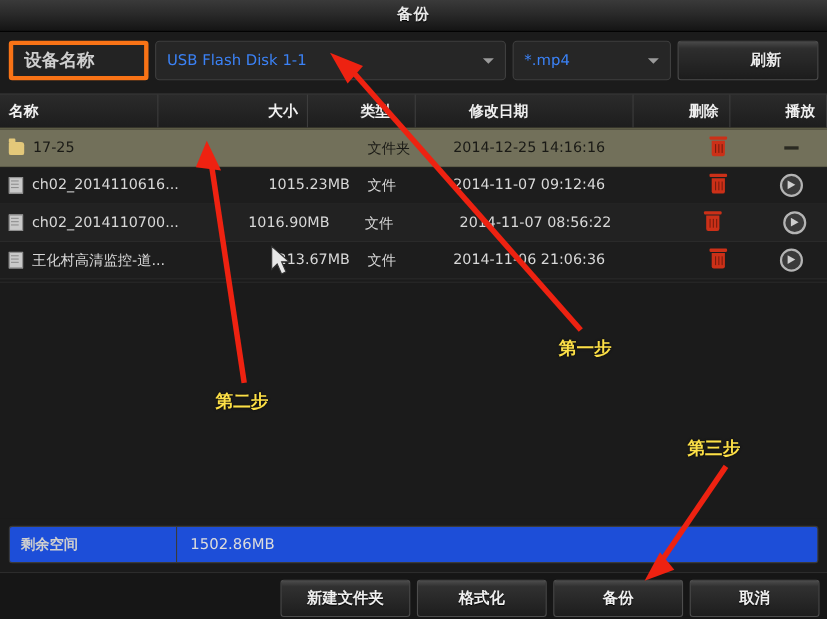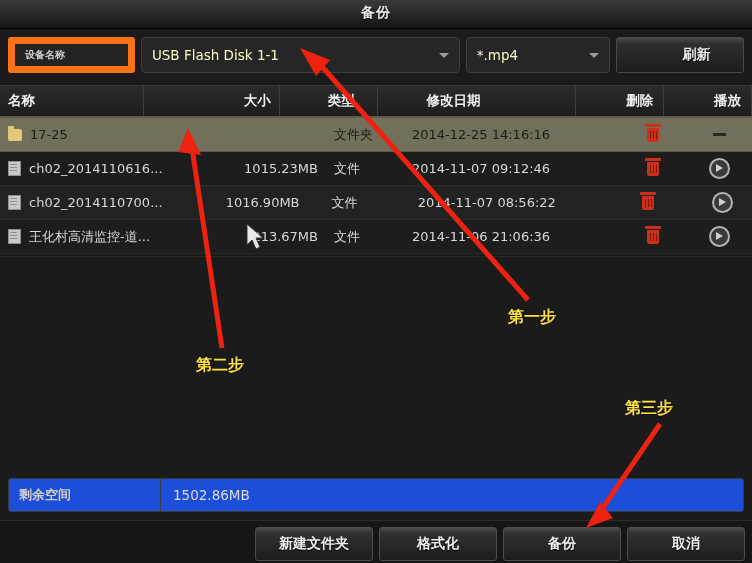--- a/index.html
+++ b/index.html
@@ -42,41 +42,41 @@
   .device-row {
     position: absolute;
     left: 8px; top: 37px;
     width: 736px; height: 36px;
     display: flex;
     align-items: stretch;
   }
   .label-box {
     width: 130px;
     background: #232323;
-    border: 7px solid #f97316;
+    border: 4px solid #f97316;
     border-radius: 3px;
     display: flex;
     align-items: center;
     padding-left: 10px;
     box-sizing: border-box;
-    font-size: 10px;
+    font-size: 16px;
     color: #cfcfcf;
     font-weight: bold;
   }
   .combo {
     position: relative;
     background: #262626;
     border: 1px solid #3f3f3f;
     border-radius: 4px;
     display: flex;
     align-items: center;
     padding-left: 10px;
     box-sizing: border-box;
     font-size: 13.5px;
-    color: #fef9c3;
+    color: #3b82f6;
   }
   .combo.device { width: 328px; margin-left: 6px; }
   .combo.filter { width: 148px; margin-left: 6px; }
   .chevron {
     position: absolute;
     right: 10px;
     top: 50%;
     width: 0; height: 0;
     margin-top: -2px;
     border-left: 5px solid transparent;

